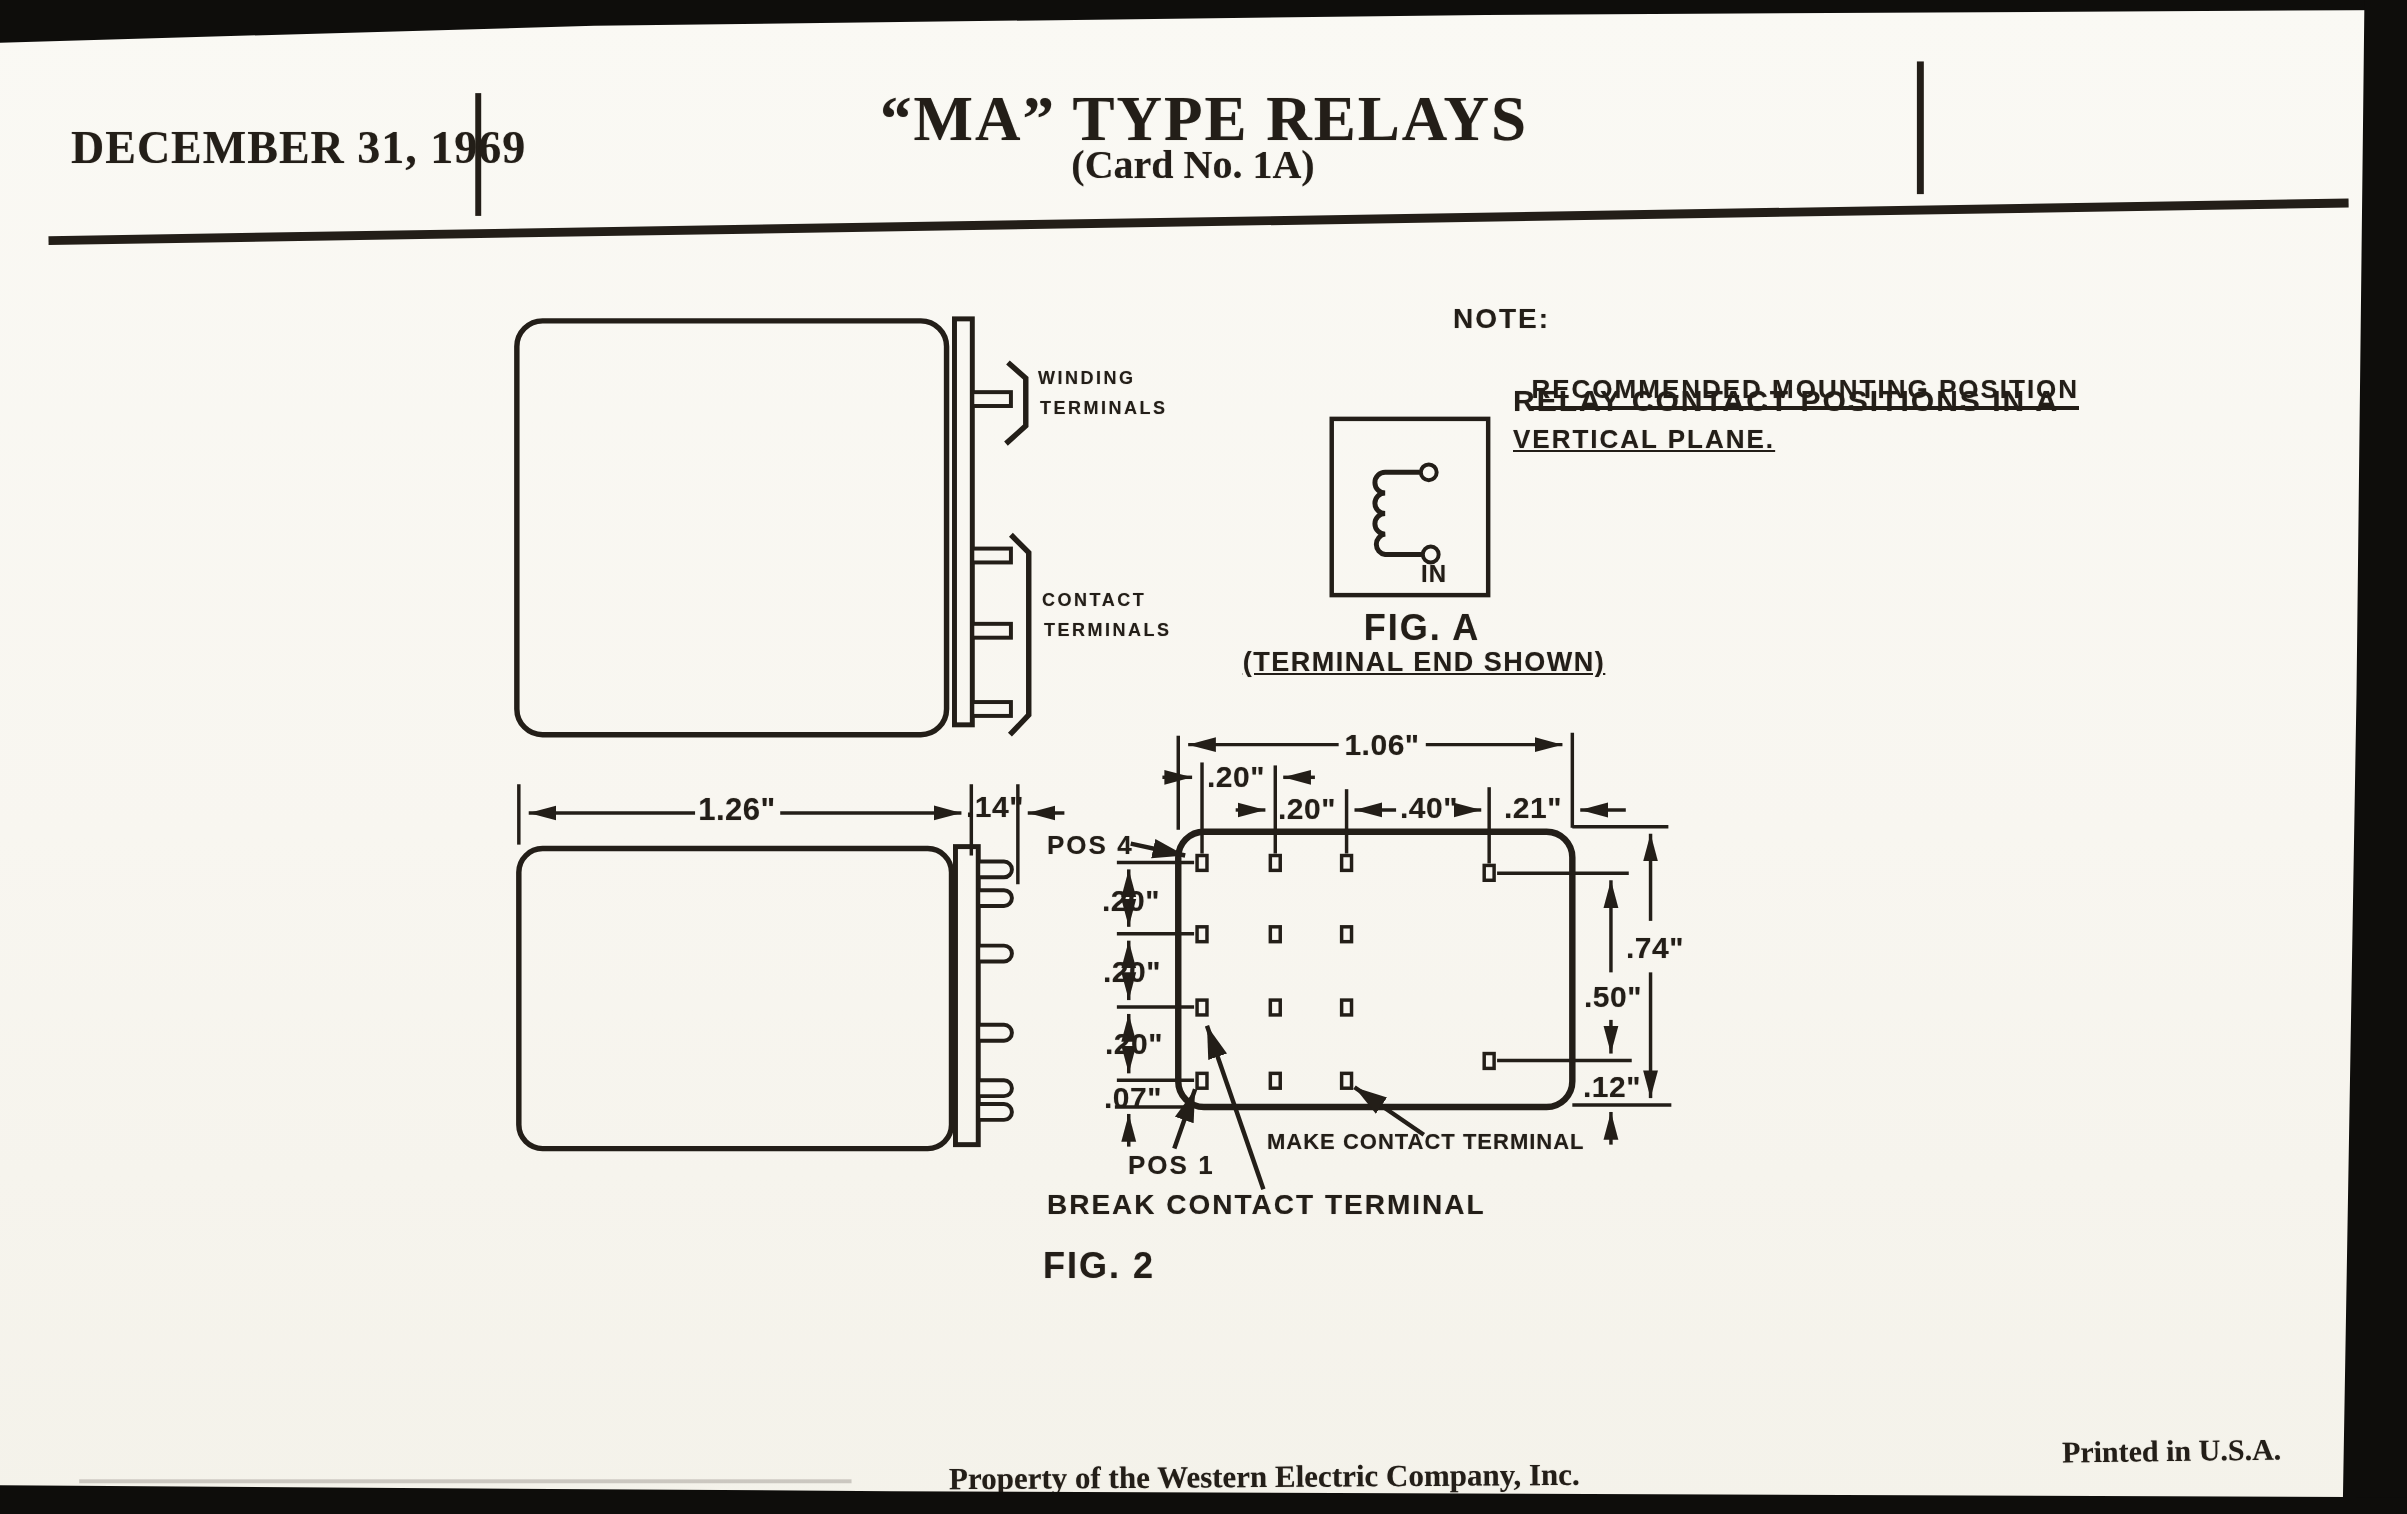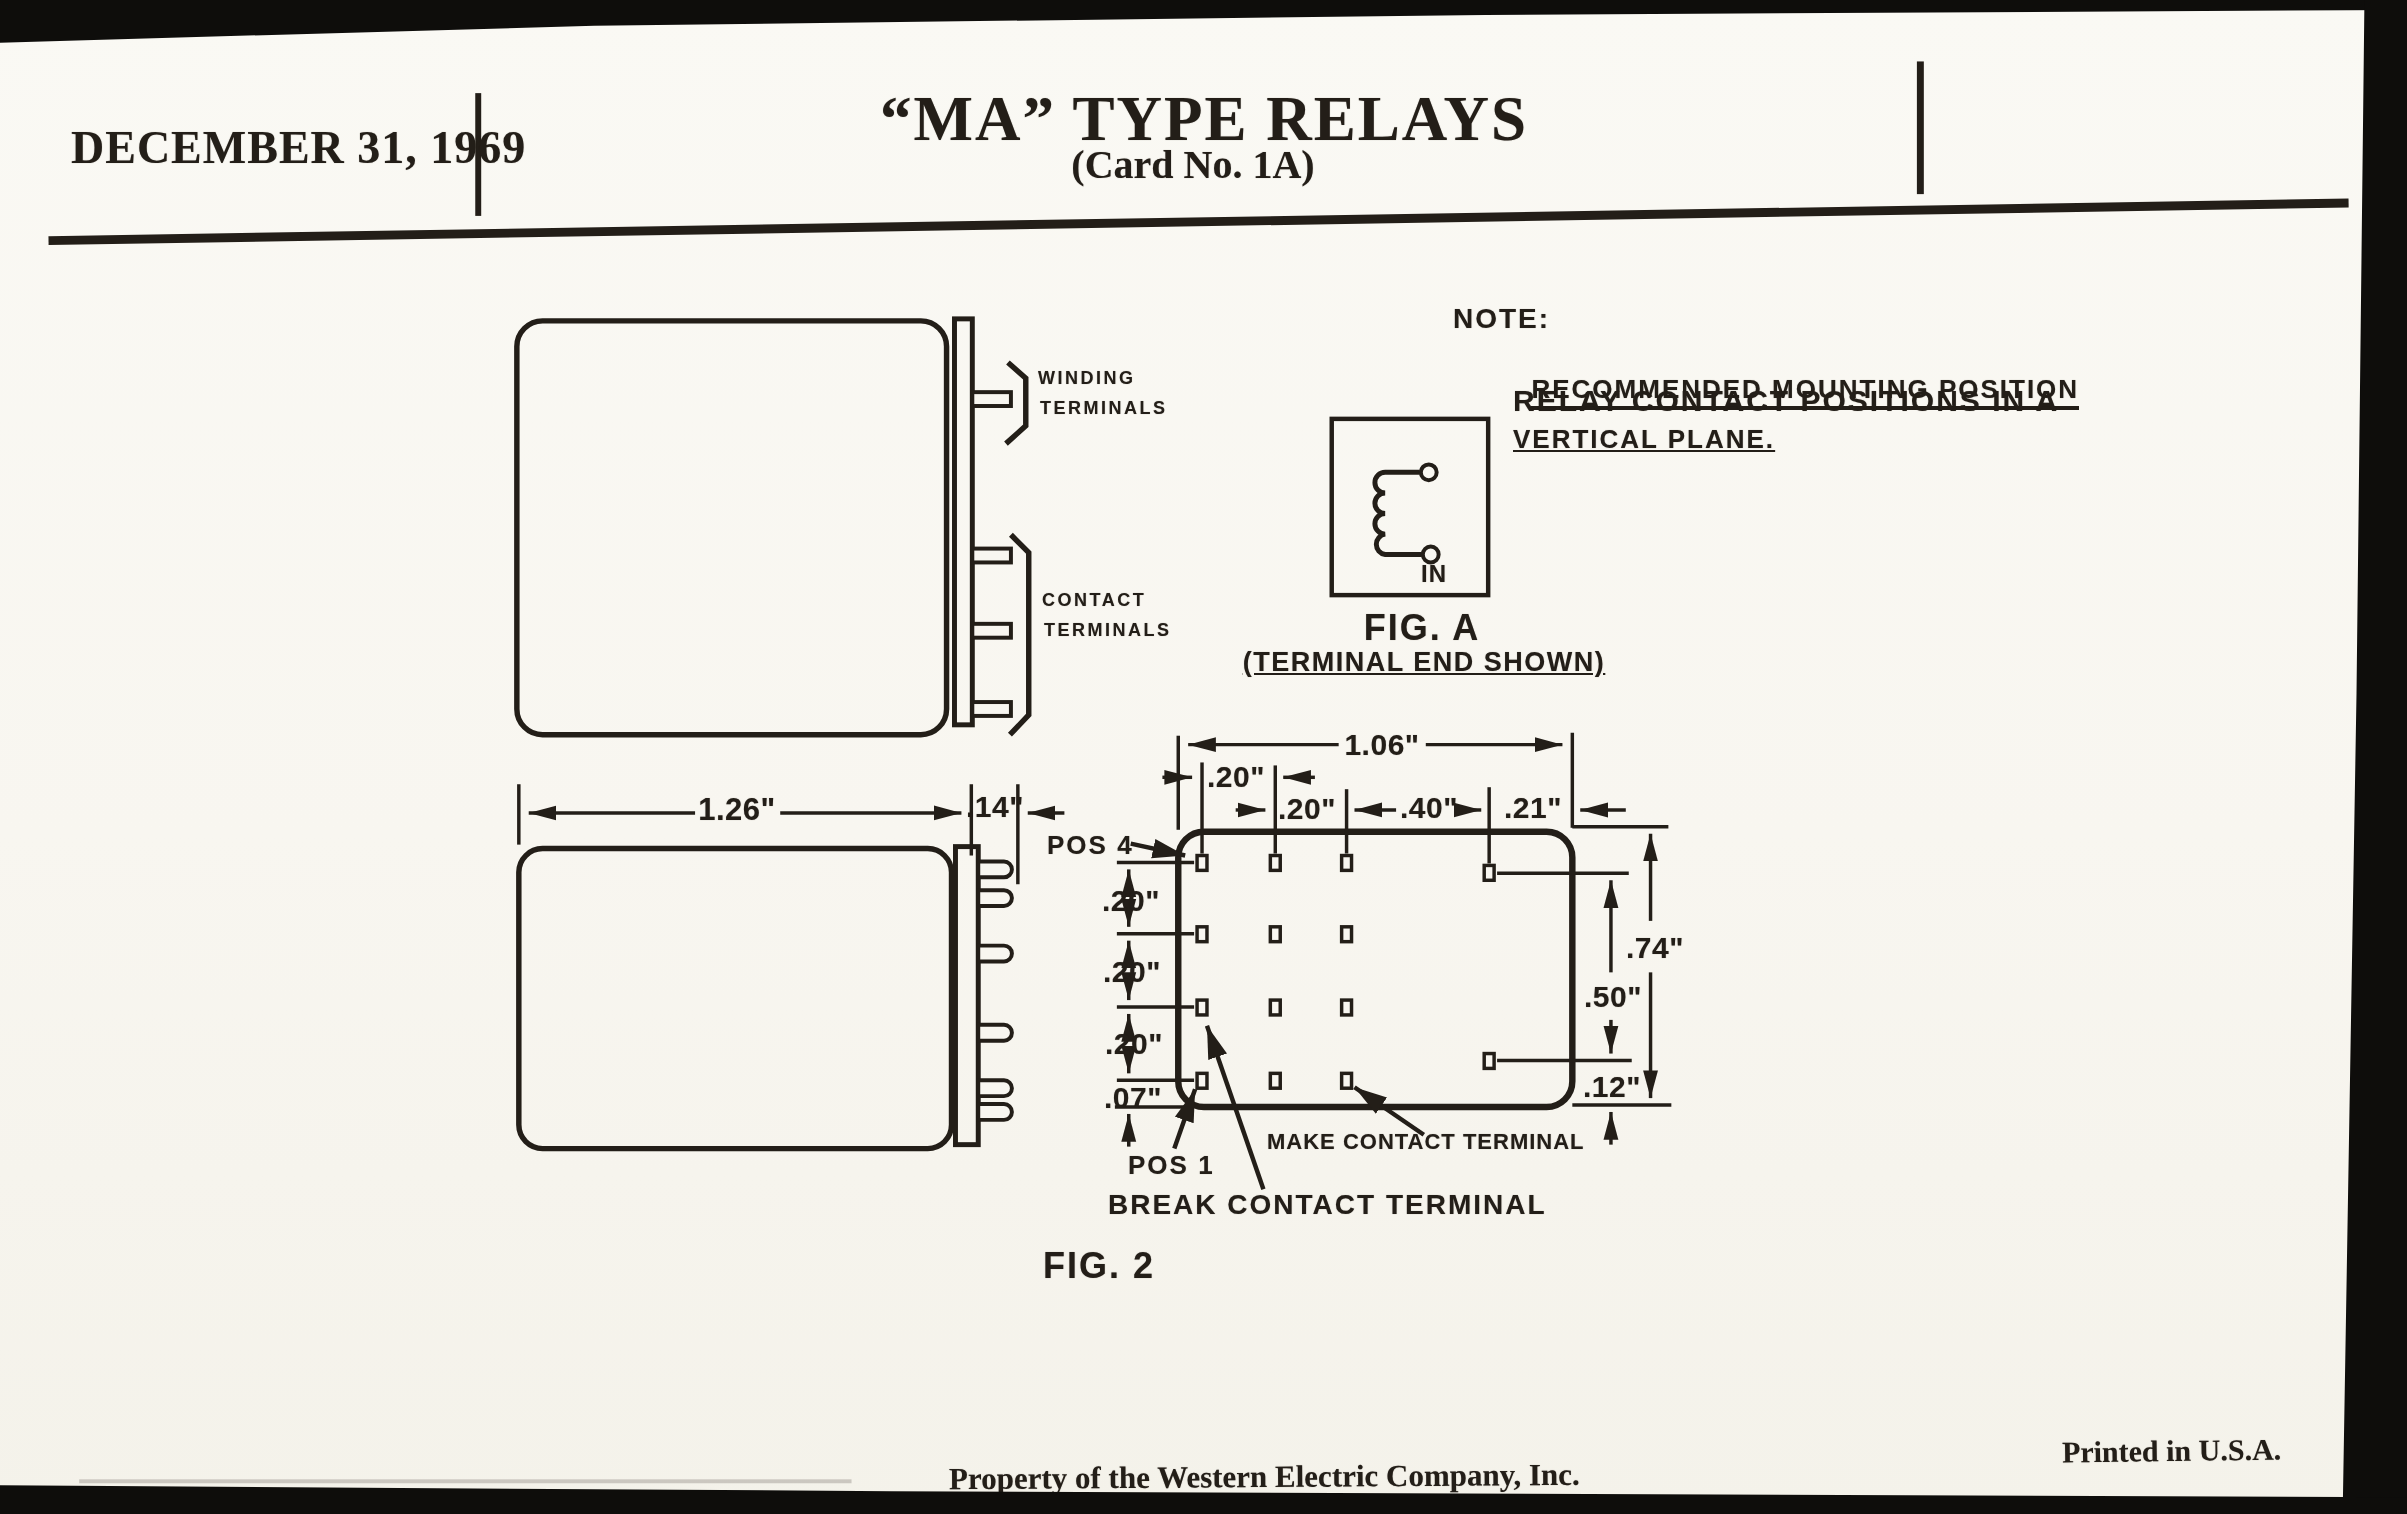--- a/index.html
+++ b/index.html
@@ -207,21 +207,21 @@
 <div class="lbl dim c" style="left:1134px;top:1027px;">.20"</div>
 <div class="lbl dim c" style="left:1133px;top:1081px;">.07"</div>
 
 <div class="lbl dim c" style="left:1655px;top:931px;">.74"</div>
 <div class="lbl dim c" style="left:1613px;top:980px;">.50"</div>
 <div class="lbl dim c" style="left:1612px;top:1070px;">.12"</div>
 
 <div class="lbl" style="left:1047px;top:830px;font-size:26px;letter-spacing:2px;">POS 4</div>
 <div class="lbl" style="left:1128px;top:1150px;font-size:26px;letter-spacing:2px;">POS 1</div>
 <div class="lbl" style="left:1267px;top:1129px;font-size:22px;letter-spacing:1px;">MAKE CONTACT TERMINAL</div>
-<div class="lbl" style="left:1108px;top:1189px;font-size:28px;letter-spacing:2px;">BREAK CONTACT TERMINAL</div>
+<div class="lbl" style="left:1047px;top:1189px;font-size:28px;letter-spacing:2px;">BREAK CONTACT TERMINAL</div>
 <div class="lbl" style="left:1043px;top:1245px;font-size:36px;letter-spacing:2px;">FIG. 2</div>
 
 <div class="lbl serif" style="left:949px;top:1459px;font-size:31px;transform:rotate(-0.4deg);">Property of the Western Electric Company, Inc.</div>
 <div class="lbl serif" style="left:2062px;top:1434px;font-size:30px;transform:rotate(-0.8deg);">Printed in U.S.A.</div>
 
 <svg class="framelayer" width="2408" height="1515" viewBox="0 0 2432 1530">
   <g fill="#0e0d0b">
     <polygon points="0,0 2432,0 2432,10 1500,15 600,26 0,43"></polygon>
     <polygon points="2388,0 2432,0 2432,1530 2366,1530 2380,700"></polygon>
     <polygon points="0,1500 900,1506 2432,1512 2432,1530 0,1530"></polygon>

